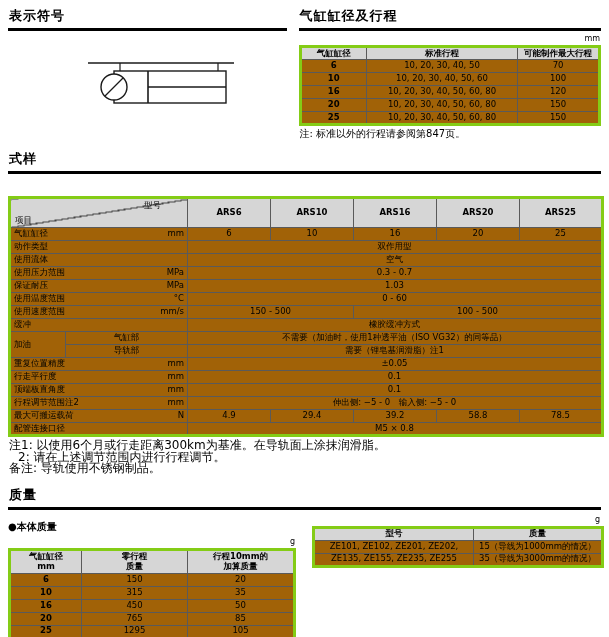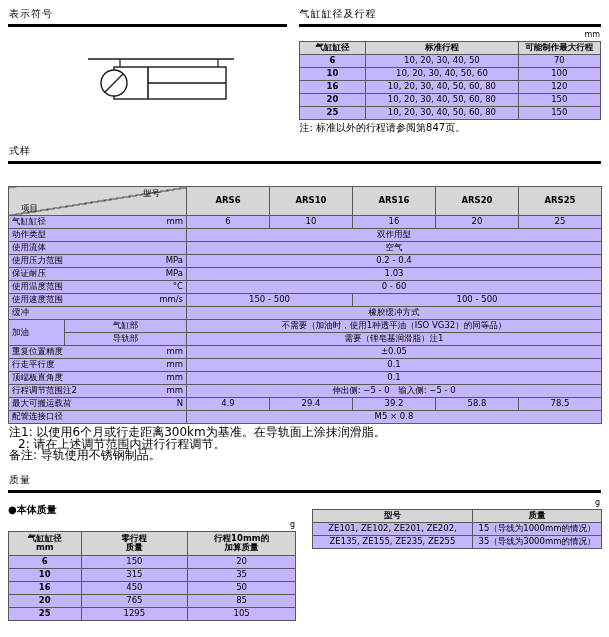--- a/index.html
+++ b/index.html
@@ -5,33 +5,33 @@
   * { margin:0; padding:0; box-sizing:border-box; }
   html,body { background:#fff; }
   body {
     width:609px; height:637px; overflow:hidden;
     font-family:"DejaVu Sans","Liberation Sans",sans-serif;
     color:#000; -webkit-font-smoothing:antialiased;
   }
   .page { padding:6px 8px 0 8px; }
 
   .sec-title {
-    font-size:10px; font-weight:normal; letter-spacing:1px;
+    font-size:13px; font-weight:bold; letter-spacing:1px;
     border-bottom:3px solid #000; padding:1px 0 3px 1px;
   }
 
   .top-grid { display:flex; gap:12px; }
   .col-symbol { width:291px; }
   .col-bore   { width:316px; }
 
   .symbol-wrap { margin:26px 0 0 78px; }
 
   .unit-row { text-align:right; font-size:8px; line-height:10px; padding:3px 1px 1px 0; }
 
-  table.tbl { border-collapse:collapse; table-layout:fixed; width:100%; border:1px solid #84cc16; background:#c4b5fd; }
+  table.tbl { border-collapse:collapse; table-layout:fixed; width:100%; border:3px solid #84cc16; background:#a16207; }
   .tbl th, .tbl td {
     border:1px solid #5a5a5a; font-size:8.5px; height:13px;
     padding:0 3px; text-align:center; vertical-align:middle;
     overflow:hidden; white-space:nowrap; line-height:1.1;
   }
   .tbl th { background:#d6d6d6; font-weight:bold; white-space:pre-line; }
   td.b { font-weight:bold; }
 
   .note { font-size:10px; line-height:11px; padding:2px 0 0 1px; }
 
@@ -43,21 +43,21 @@
   .spec .un { padding-left:4px; }
   .spec td.sub { text-align:center; }
 
   th.diag {
     position:relative;
     background:linear-gradient(to bottom right,
       #d6d6d6 calc(50% - 0.6px), #454545 calc(50% - 0.6px),
       #454545 calc(50% + 0.6px), #d6d6d6 calc(50% + 0.6px));
   }
   th.diag .dg-model { position:absolute; top:2px; right:26px; font-weight:normal; }
-  th.diag .dg-item  { position:absolute; bottom:2px; left:4px;  font-weight:normal;margin-left:8px; }
+  th.diag .dg-item  { position:absolute; bottom:2px; left:4px;  font-weight:normal; }
 
   .notes { font-size:12px; line-height:11.5px; padding:3px 0 0 1px; }
   .notes .ind { padding-left:9px; }
 
   .mass-grid { display:flex; gap:16px; margin-top:2px; }
   .mass-left  { width:340px; }
   .mass-right { width:289px; }
   .mass-head { font-size:10px; font-weight:bold; padding-top:8px; }
   .mass-tbl thead th { height:24px; }
 </style>
@@ -188,21 +188,21 @@
             </td>
           <td colspan="5">空气</td>
         </tr>
         <tr>
           <td class="lbl" colspan="2">
               <div class="lf">
                 <span>使用压力范围</span>
                 <span class="un">MPa</span>
               </div>
             </td>
-          <td colspan="5">0.2 - 0.4</td>
+          <td colspan="5">0.3 - 0.7</td>
         </tr>
         <tr>
           <td class="lbl" colspan="2">
               <div class="lf">
                 <span>保证耐压</span>
                 <span class="un">MPa</span>
               </div>
             </td>
           <td colspan="5">1.03</td>
         </tr>

